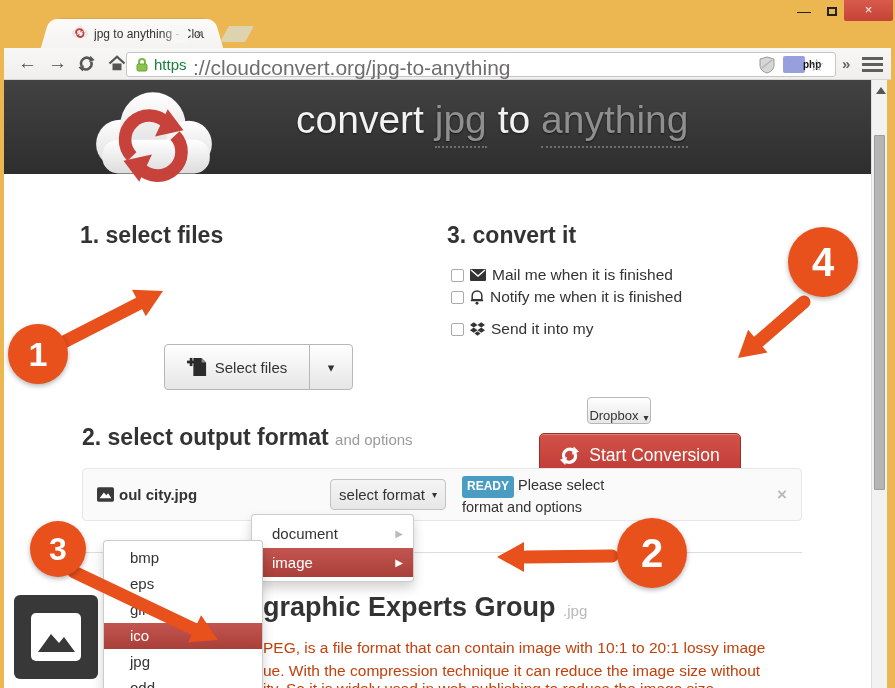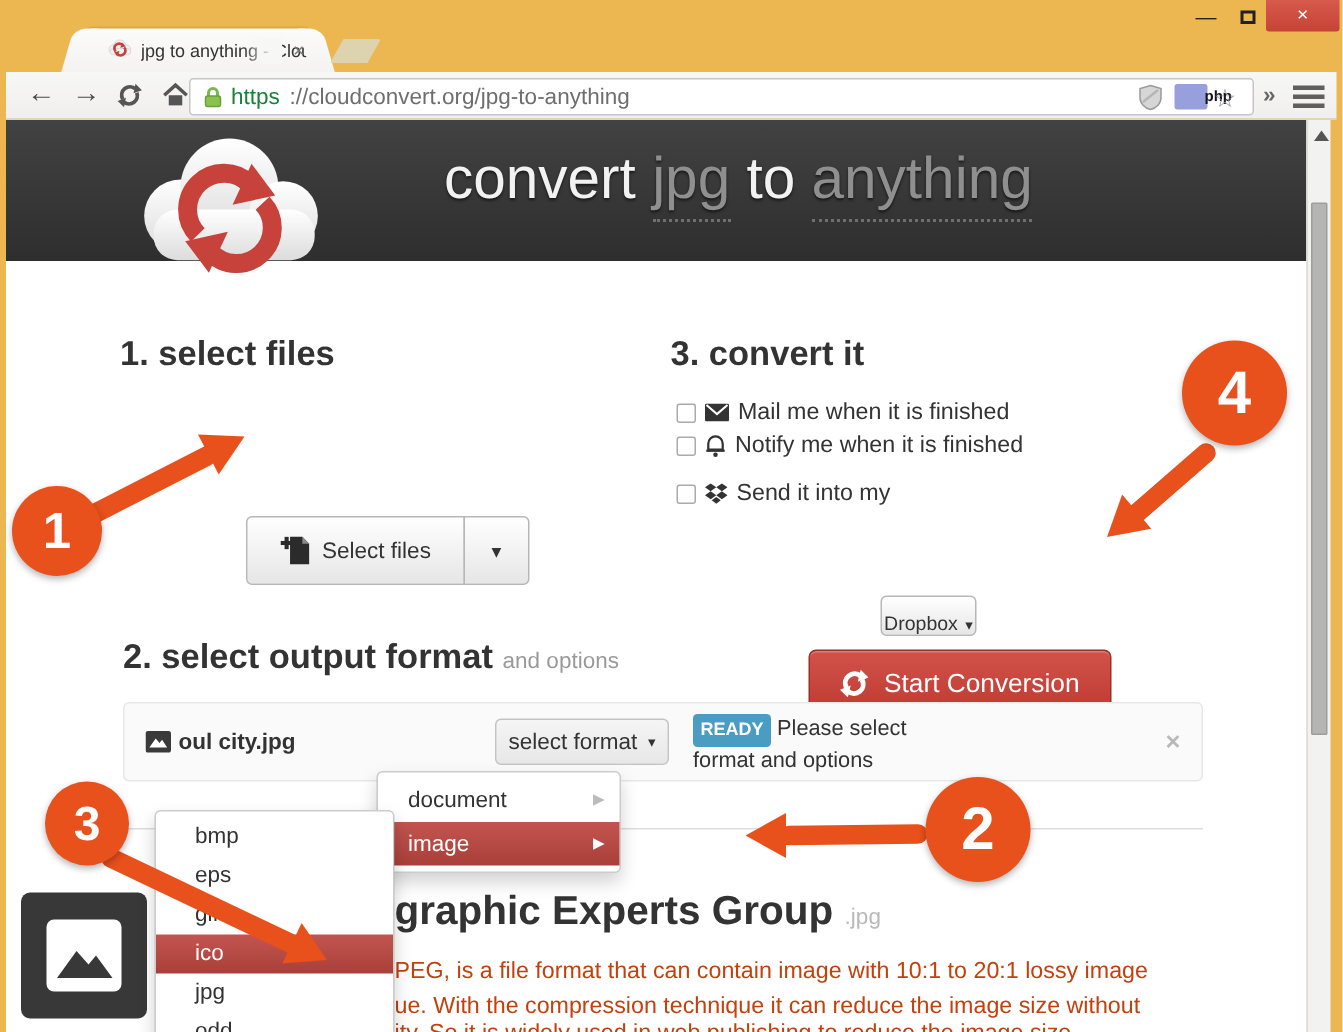--- a/index.html
+++ b/index.html
@@ -28,21 +28,21 @@
   .tab-close { right:7px; top:8px; font-size:13px; color:#777; line-height:13px; }
   .newtab { left:220px; top:26px; width:34px; height:16px; background:#ddd3ae;
             clip-path:polygon(9px 0, 100% 0, calc(100% - 9px) 100%, 0 100%); border-radius:2px; }
 
   .toolbar { left:4px; top:48px; width:887px; height:32px;
              background:linear-gradient(#f7f7f6,#f0efee); border-bottom:1px solid #d7d5d2; }
   .navglyph { font-size:19px; font-weight:bold; color:#4c4c4c; top:4px; }
   .omnibox { left:122px; top:4px; width:710px; height:25px; background:#fff;
              border:1px solid #c6c6c6; border-radius:3px; }
   .url-scheme { color:#188038; font-size:15px; }
-  .url-rest { color:#6e6e6e; font-size:15px; }
+  .url-rest { color:#6e6e6e; font-size:21px; }
   .php-badge { width:22px; height:17px; background:#97a0dc; border-radius:2px; color:#15151b;
                font-size:10px; font-weight:bold; text-align:center; line-height:17px;padding-left:20px; }
   .star { font-size:17px; color:#9a9a9a; }
   .chev { font-size:15px; font-weight:bold; color:#666; }
   .bars span { display:block; width:21px; height:3px; background:#5f5f5f; margin-bottom:3px; }
 
   
   .content { left:4px; top:80px; width:867px; height:608px; background:#fff; overflow:hidden; }
   .scrollbar { left:871px; top:80px; width:16px; height:608px; background:#f2f2f1;
                border-left:1px solid #ddd; }

